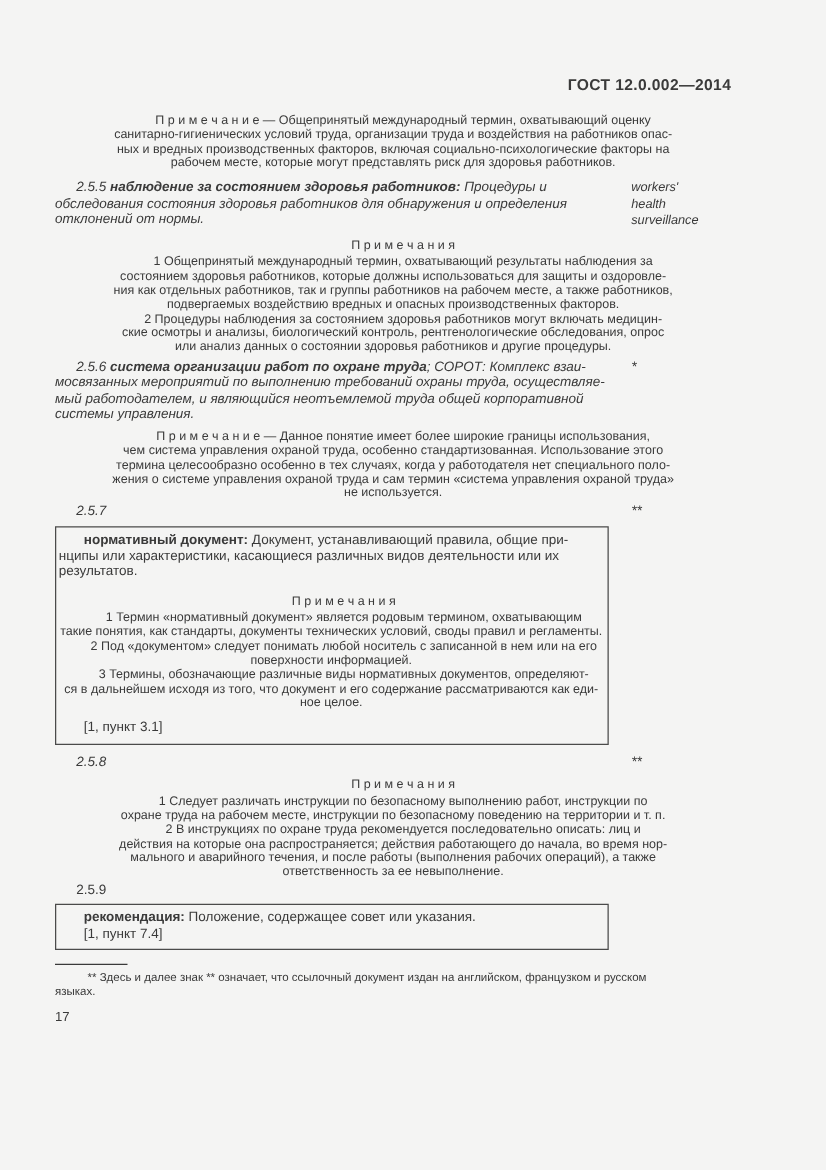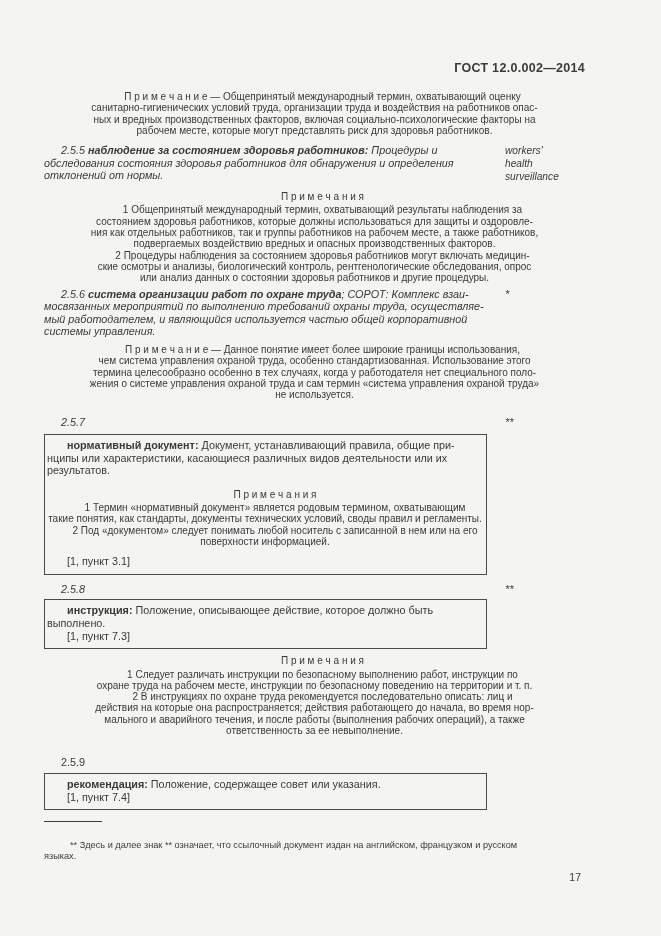--- a/index.html
+++ b/index.html
@@ -38,47 +38,46 @@
     text-align:left;
   }
   .note {
     font-size:10px; line-height:11.3px;
     white-space:pre-line;
     text-indent:16px;
     text-align:center;
   }
   .b { font-weight:bold; }
 
-  .mt2{margin-top:2px}.mt3{margin-top:20px}.mt4{margin-top:4px}
-  .mt5{margin-top:5px}.mt6{margin-top:6px}.mt7{margin-top:16px}
+  .mt2{margin-top:2px}.mt3{margin-top:3px}.mt4{margin-top:4px}
+  .mt5{margin-top:5px}.mt6{margin-top:6px}.mt7{margin-top:3px}
   .mt8{margin-top:8px}.mt9{margin-top:8px}
   .mt12{margin-top:12px}.mt16{margin-top:16px}
 
   .box {
     border:1px solid #4a4a4a;
     width:443px; box-sizing:border-box;
     padding:4px 3px 6px 2px;
   }
   .box .note { text-indent:20px; }
   .box .body { text-indent:20px; }
 
   .fnrule {
     width:58px; height:0;
     border-top:1px solid #3a3a3a;
     margin-top:11px;
   }
   .footnote {
     font-size:9.2px; line-height:11px;
     white-space:pre-line;
     text-indent:26px;
-    margin-top:18px;
+    margin-top:5px;
     width:541px;
   }
   .pagenum {
-    text-align:right;
     font-size:10.5px;
     margin-top:9px;
     padding-right:4px;
   }
 </style>
 </head>
 <body>
 
 <div class="page">
   <div class="content">
@@ -105,21 +104,21 @@
 состоянием здоровья работников, которые должны использоваться для защиты и оздоровле-
 ния как отдельных работников, так и группы работников на рабочем месте, а также работников,
 подвергаемых воздействию вредных и опасных производственных факторов.</p>
     <p class="note">2 Процедуры наблюдения за состоянием здоровья работников могут включать медицин-
 ские осмотры и анализы, биологический контроль, рентгенологические обследования, опрос
 или анализ данных о состоянии здоровья работников и другие процедуры.</p>
 
     <div class="row mt4">
       <p class="body main"><span>2.5.6 </span><span class="b">система организации работ по охране труда</span><span>; СОРОТ: Комплекс взаи-
 мосвязанных мероприятий по выполнению требований охраны труда, осуществляе-
-мый работодателем, и являющийся используется частью общей корпоративной
+мый работодателем, и являющийся неотъемлемой труда общей корпоративной
 системы управления.</span></p>
       <div class="marg small">*</div>
     </div>
 
     <p class="note mt6">П р и м е ч а н и е — Данное понятие имеет более широкие границы использования,
 чем система управления охраной труда, особенно стандартизованная. Использование этого
 термина целесообразно особенно в тех случаях, когда у работодателя нет специального поло-
 жения о системе управления охраной труда и сам термин «система управления охраной труда»
 не используется.</p>
 
@@ -130,33 +129,31 @@
 
     <div class="box mt5">
       <p class="body"><span class="b">нормативный документ:</span><span> Документ, устанавливающий правила, общие при-
 нципы или характеристики, касающиеся различных видов деятельности или их
 результатов.</span></p>
       <p class="note mt12">П р и м е ч а н и я</p>
       <p class="note mt2">1 Термин «нормативный документ» является родовым термином, охватывающим
 такие понятия, как стандарты, документы технических условий, своды правил и регламенты.</p>
       <p class="note">2 Под «документом» следует понимать любой носитель с записанной в нем или на его
 поверхности информацией.</p>
+      <p class="note">3 Термины, обозначающие различные виды нормативных документов, определяют-
+ся в дальнейшем исходя из того, что документ и его содержание рассматриваются как еди-
+ное целое.</p>
       <p class="body mt9">[1, пункт 3.1]</p>
     </div>
 
     <div class="row mt9">
       <p class="body main">2.5.8</p>
       <div class="marg small">**</div>
     </div>
 
-    <div class="box mt4">
-      <p class="body"><span class="b">инструкция:</span><span> Положение, описывающее действие, которое должно быть
-выполнено.</span></p>
-      <p class="body">[1, пункт 7.3]</p>
-    </div>
 
     <p class="note mt6">П р и м е ч а н и я</p>
     <p class="note mt2">1 Следует различать инструкции по безопасному выполнению работ, инструкции по
 охране труда на рабочем месте, инструкции по безопасному поведению на территории и т. п.</p>
     <p class="note">2 В инструкциях по охране труда рекомендуется последовательно описать: лиц и
 действия на которые она распространяется; действия работающего до начала, во время нор-
 мального и аварийного течения, и после работы (выполнения рабочих операций), а также
 ответственность за ее невыполнение.</p>
 
     <p class="body mt3">2.5.9</p>

